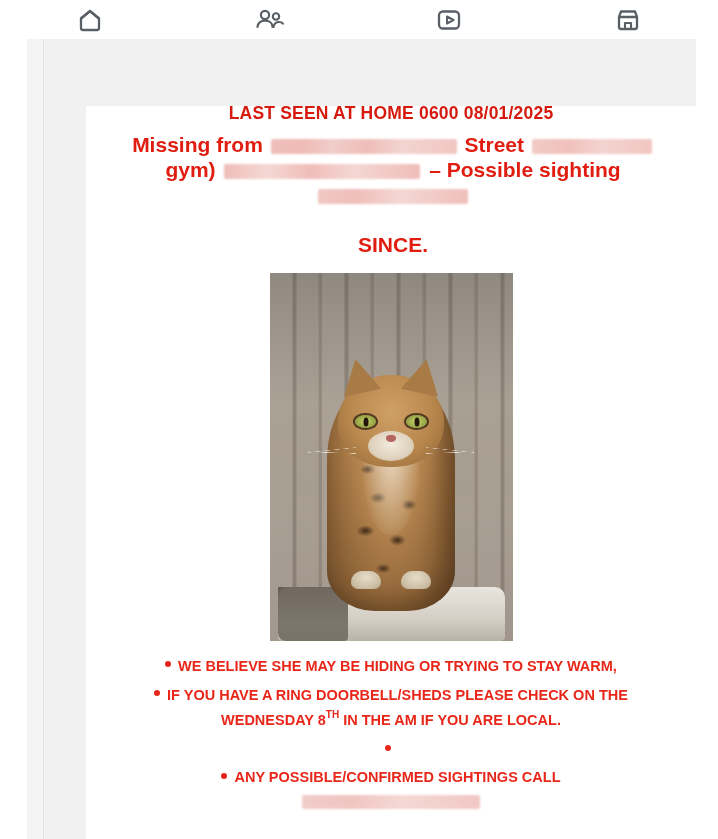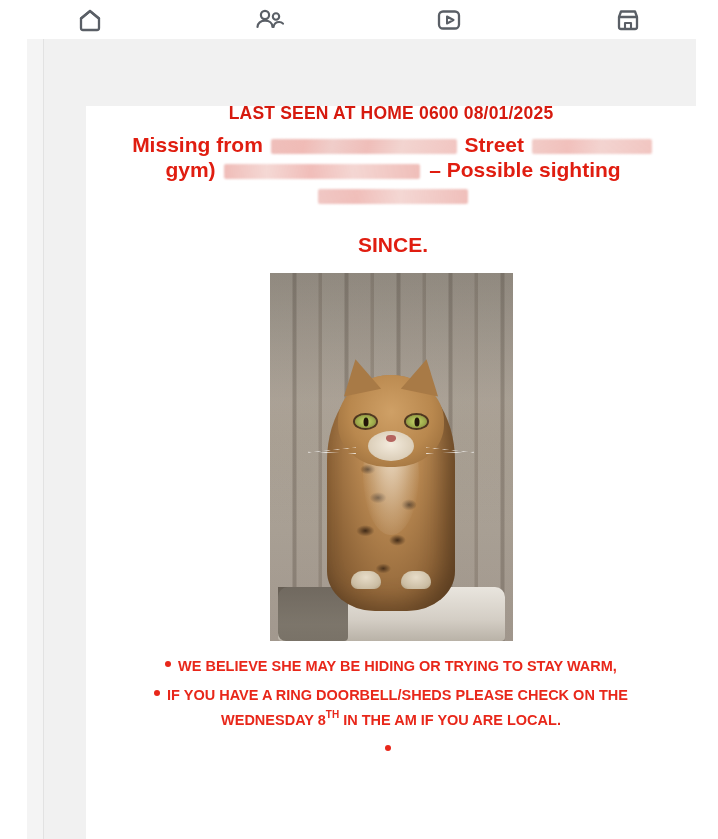--- a/index.html
+++ b/index.html
@@ -428,17 +428,21 @@
         <li>
           <span class="dot"></span><span class="txt">WE BELIEVE SHE MAY BE HIDING OR TRYING TO STAY WARM,</span><br>
         </li>
         <li>
           <span class="dot"></span><span class="txt">IF YOU HAVE A RING DOORBELL/SHEDS PLEASE CHECK ON THE</span><br>
           <span class="txt">WEDNESDAY 8</span><sup>TH</sup><span class="txt"> IN THE AM IF YOU ARE LOCAL.</span>
         </li>
         <li>
           <span class="dot"></span>
         </li>
+        <li>
+          <span class="dot"></span><span class="txt">ANY POSSIBLE/CONFIRMED SIGHTINGS CALL</span>
+          <span class="smudge-phone"></span>
+        </li>
       </ul>
 
     </div>
   </div>
 </div>
 
 </body></html>

